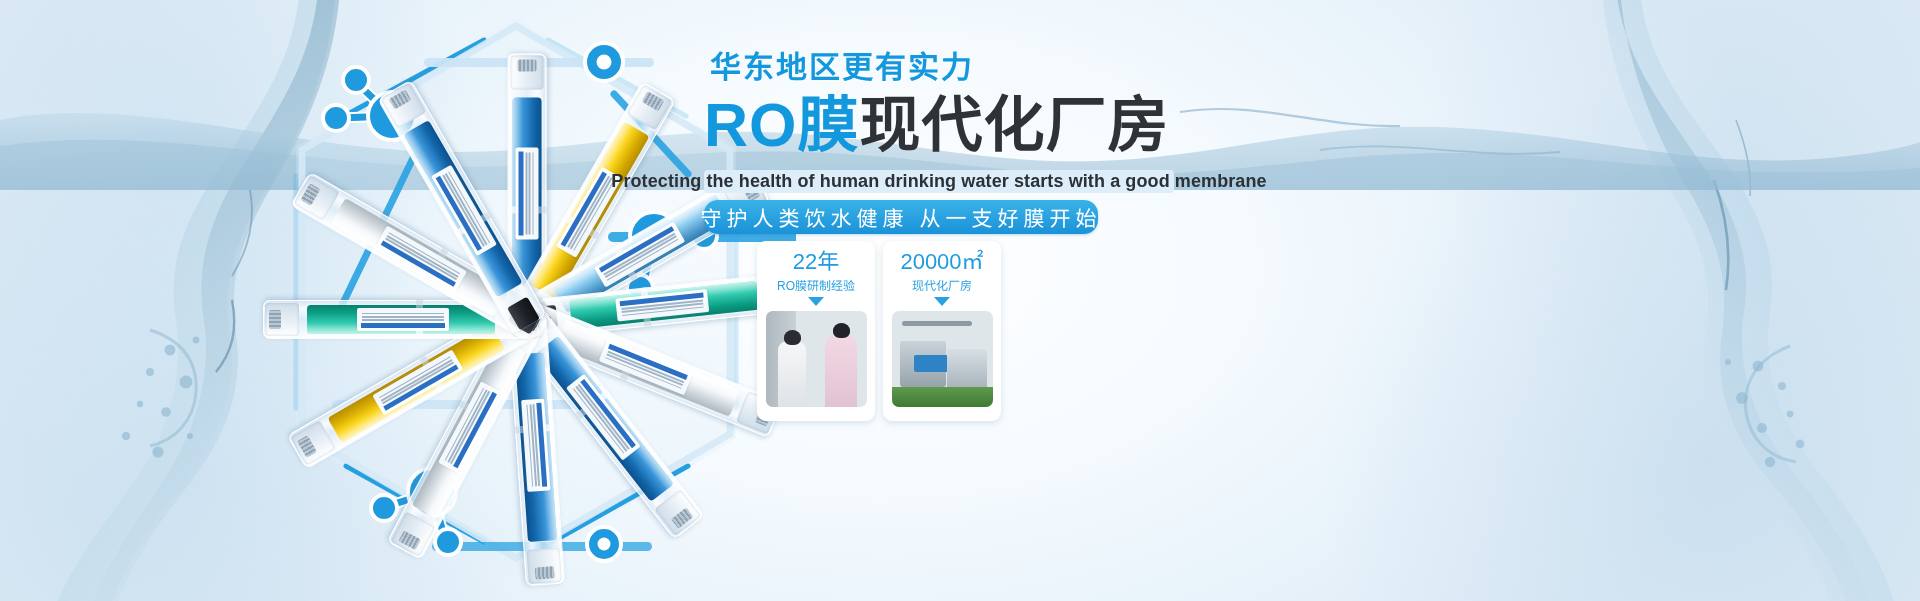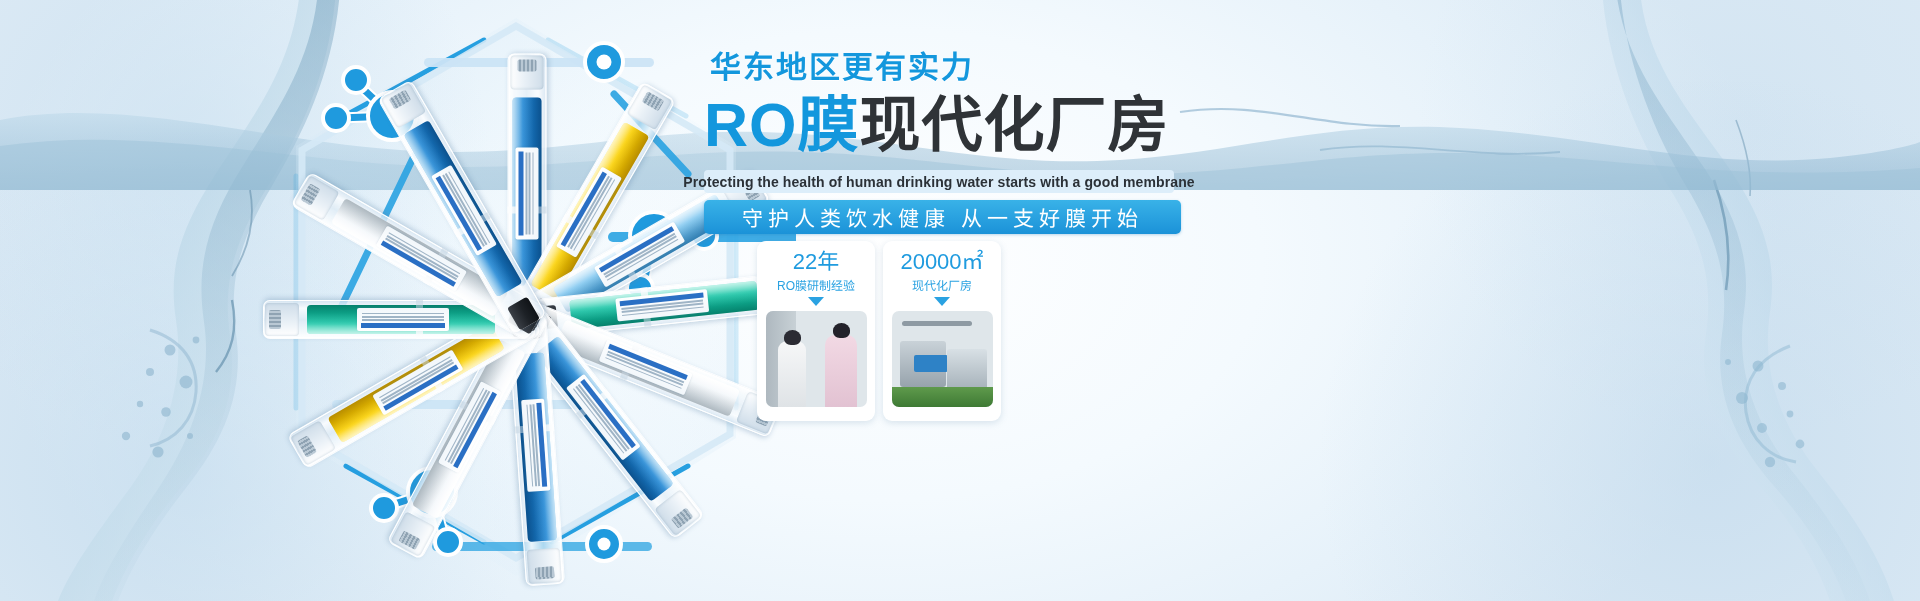--- a/index.html
+++ b/index.html
@@ -142,28 +142,28 @@
   .headline .hl-dark { color:#2f3337; }
 
   .enbar {
     margin-top:13px;
     width:470px; height:23px;
     background:#ddeefa;
     border-radius:4px;
     display:flex; align-items:center; justify-content:center;
   }
   .enbar span {
-    font-size:14px; color:#2b3137; font-weight:bold; letter-spacing:.1px;
+    font-size:18px; color:#2b3137; font-weight:bold; letter-spacing:.1px;
     white-space:nowrap;
   }
   .cnbar {
     margin-top:7px;
-    width:477px; height:34px;
+    width:394px; height:34px;
     background:linear-gradient(180deg,#39b2e8 0%,#1b92d8 100%);
-    border-radius:5px;
+    border-radius:14px;
     display:flex; align-items:center; justify-content:center;
     box-shadow:0 1px 3px rgba(30,120,180,.3);
   }
   .cnbar span {
     font-size:21px; color:#ffffff; font-weight:500; letter-spacing:5px;
     white-space:nowrap;
   }
 
   
   .cards {

